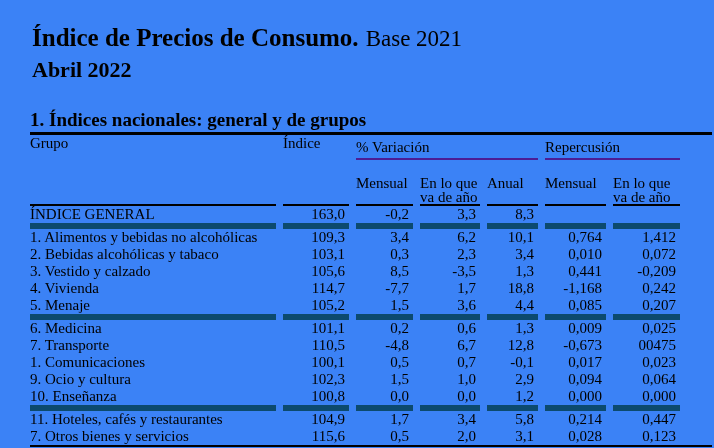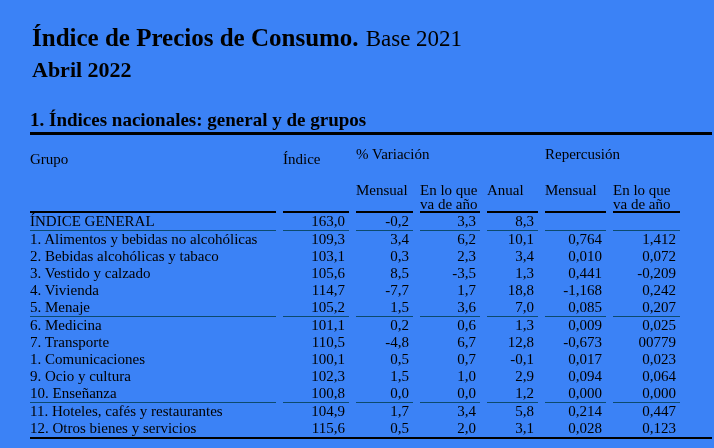--- a/index.html
+++ b/index.html
@@ -48,35 +48,35 @@
     width: 664px;
     border-collapse: separate;
     border-spacing: 7px 0;
     table-layout: fixed;
     font-size: 15px;
   }
   th { font-weight: normal; text-align: left; padding: 0; vertical-align: top; }
   td { padding: 0; }
   thead th { border-bottom: 2px solid #000000; }
   thead tr.gh th.groupcol {
-    height: 19px; padding-top: 11px; line-height: 16px;
-    border-bottom: 2px solid #3b82f6;
-    white-space: nowrap;
-  }
-  thead tr.gh th.spancol { height: 19px; padding-top: 16px; line-height: 16px; white-space: nowrap; }
+    height: 19px; padding-top: 4px; line-height: 16px;
+    border-bottom: 2px solid #4c1d95;
+    white-space: nowrap;
+  }
+  thead tr.gh th.spancol { height: 19px; padding-top: 0; line-height: 16px; white-space: nowrap; }
   thead tr.sh th { height: 27px; padding-top: 16px; line-height: 14px; }
   thead th .wrap { display: inline-block; width: 68px; }
   tbody td {
     height: 17px;
     line-height: 17px;
     white-space: nowrap;
     overflow: visible;
   }
   tbody td.num { text-align: right; padding-right: 4px; }
-  tbody tr.sep td { border-bottom: 1px solid #0c4a6e; }
+  tbody tr.sep td { border-bottom: 6px solid #0c4a6e; }
   .bottom-rule {
     margin-left: 30px;
     width: 682px;
     height: 0;
     border-top: 2px solid #000000;
   }
 </style>
 </head>
 <body>
 
@@ -159,41 +159,41 @@
           <td class="num">1,7</td>
           <td class="num">18,8</td>
           <td class="num">-1,168</td>
           <td class="num">0,242</td>
         </tr>
         <tr class="sep">
           <td>5. Menaje</td>
           <td class="num">105,2</td>
           <td class="num">1,5</td>
           <td class="num">3,6</td>
-          <td class="num">7,0</td>
+          <td class="num">4,4</td>
           <td class="num">0,085</td>
           <td class="num">0,207</td>
         </tr>
         <tr>
           <td>6. Medicina</td>
           <td class="num">101,1</td>
           <td class="num">0,2</td>
           <td class="num">0,6</td>
           <td class="num">1,3</td>
           <td class="num">0,009</td>
           <td class="num">0,025</td>
         </tr>
         <tr>
           <td>7. Transporte</td>
           <td class="num">110,5</td>
           <td class="num">-4,8</td>
           <td class="num">6,7</td>
           <td class="num">12,8</td>
           <td class="num">-0,673</td>
-          <td class="num">00779</td>
+          <td class="num">00475</td>
         </tr>
         <tr>
           <td>1. Comunicaciones</td>
           <td class="num">100,1</td>
           <td class="num">0,5</td>
           <td class="num">0,7</td>
           <td class="num">-0,1</td>
           <td class="num">0,017</td>
           <td class="num">0,023</td>
         </tr>
@@ -218,21 +218,21 @@
         <tr>
           <td>11. Hoteles, cafés y restaurantes</td>
           <td class="num">104,9</td>
           <td class="num">1,7</td>
           <td class="num">3,4</td>
           <td class="num">5,8</td>
           <td class="num">0,214</td>
           <td class="num">0,447</td>
         </tr>
         <tr>
-          <td>12. Otros bienes y servicios</td>
+          <td>7. Otros bienes y servicios</td>
           <td class="num">115,6</td>
           <td class="num">0,5</td>
           <td class="num">2,0</td>
           <td class="num">3,1</td>
           <td class="num">0,028</td>
           <td class="num">0,123</td>
         </tr>
       </tbody>
   </table>
 

